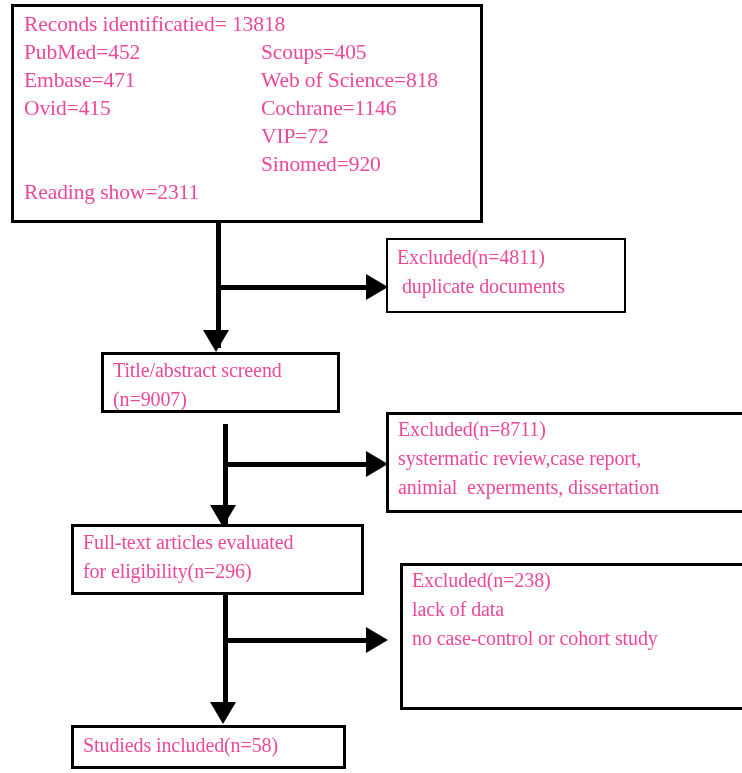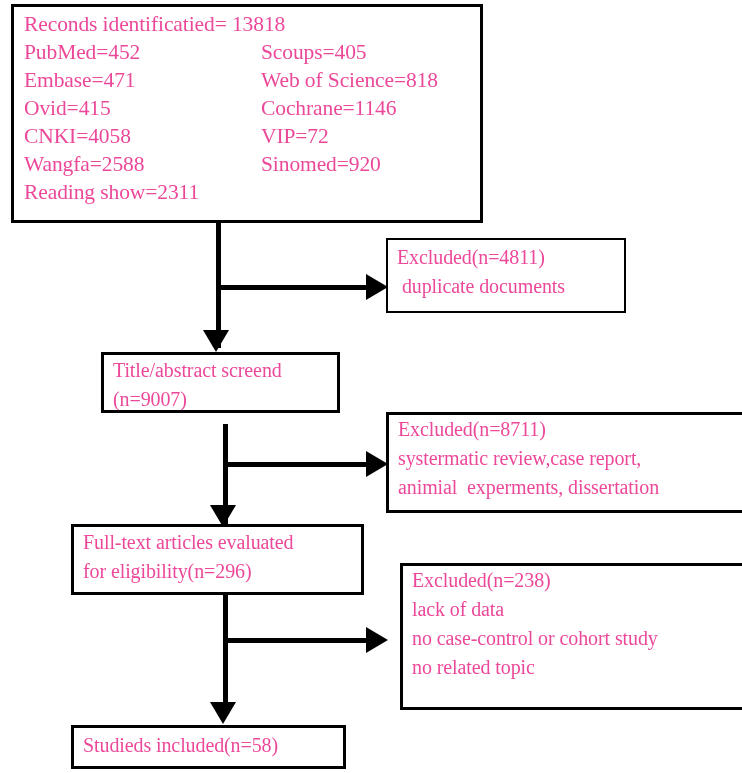--- a/index.html
+++ b/index.html
@@ -95,22 +95,20 @@
 </head>
 <body>
 
 <div id="canvas">
 
   <div class="box" id="box-records">
     <div class="r-line col-left rr0">Reconds identificatied= 13818</div>
     <div class="r-line col-left rr1">PubMed=452</div>
     <div class="r-line col-left rr2">Embase=471</div>
     <div class="r-line col-left rr3">Ovid=415</div>
-    <div class="r-line col-left rr4">CNKI=4058</div>
-    <div class="r-line col-left rr5">Wangfa=2588</div>
     <div class="r-line col-left rr6">Reading show=2311</div>
 
     <div class="r-line col-right rr1">Scoups=405</div>
     <div class="r-line col-right rr2">Web of Science=818</div>
     <div class="r-line col-right rr3"> Cochrane=1146</div>
     <div class="r-line col-right rr4">VIP=72</div>
     <div class="r-line col-right rr5"> Sinomed=920</div>
   </div>
 
   <div class="vline" style="left:208px; top:223px; height:125px;"></div>
@@ -149,20 +147,19 @@
   <div class="vline" style="left:215px; top:595px; height:107px;"></div>
   <div class="arrow-down" style="left:202px; top:702px;"></div>
 
   <div class="hline" style="left:215px; top:638px; width:153px;"></div>
   <div class="arrow-right" style="left:358px; top:627px;"></div>
 
   <div class="box" id="box-excl3">
     <div class="txt" style="left:9px; top:3px;">Excluded(n=238)</div>
     <div class="txt" style="left:9px; top:32px;">lack of data</div>
     <div class="txt" style="left:9px; top:61px;">no case-control or cohort study</div>
-    <div class="txt" style="left:9px; top:90px;">no related topic</div>
   </div>
 
   <div class="box" id="box-included">
     <div class="txt" style="left:9px; top:6px;">Studieds included(n=58)</div>
   </div>
 
 </div>
 
 </body></html>

